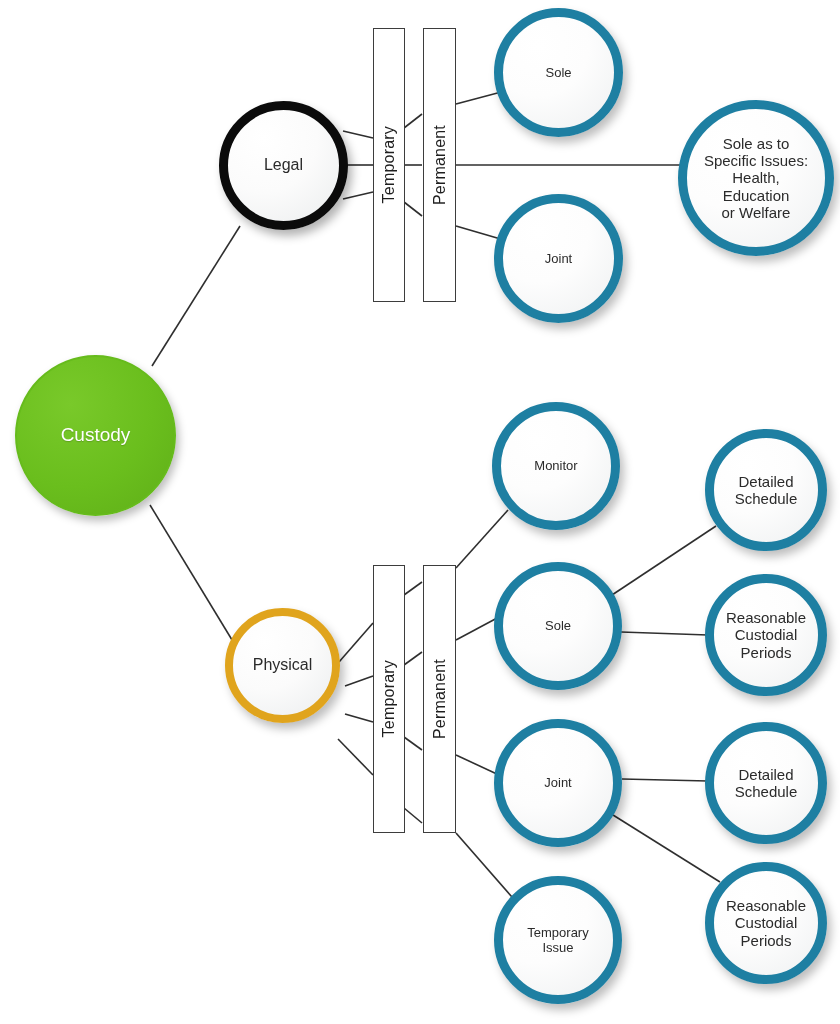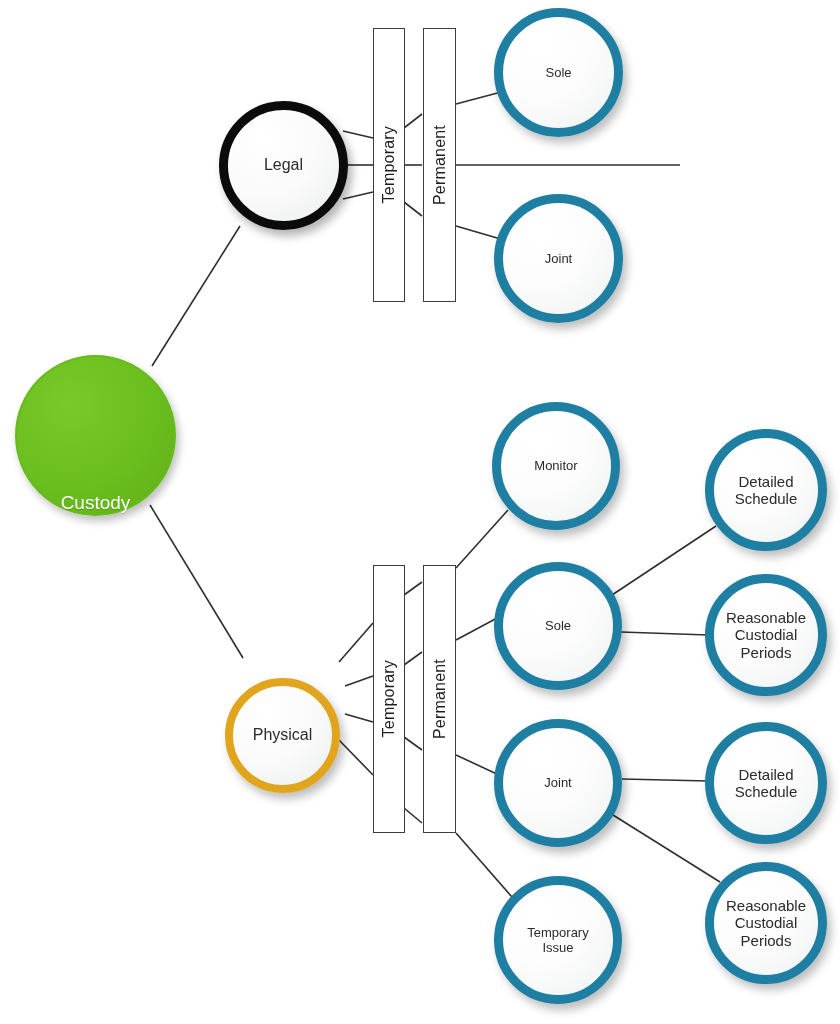--- a/index.html
+++ b/index.html
@@ -41,21 +41,20 @@
     white-space: pre-line;
     padding: 0 6px;
   }
   .node.root {
     background: radial-gradient(circle at 34% 30%, #79c92a 0%, #6abe1d 55%, #5fae18 100%);
     border: 2px solid #66bb1c;
     color: #ffffff;
     font-size: 19px;
     text-shadow: 0 1px 1px rgba(0,0,0,0.18);
     box-shadow: 3px 5px 9px rgba(0,0,0,0.26);
-    align-items: flex-end;
   }
   .node.blue {
     background: radial-gradient(circle at 32% 26%, #ffffff 0%, #fdfdfd 45%, #eef0f1 100%);
     border: 9px solid #1e7fa2;
     box-shadow: 4px 6px 10px rgba(0,0,0,0.26);
     font-size: 13px;
   }
   .node.black {
     background: radial-gradient(circle at 32% 26%, #ffffff 0%, #fbfbfb 48%, #ebedee 100%);
     border: 9px solid #0b0b0b;
@@ -146,26 +145,33 @@
     <span class="bar-label">Temporary</span>
   </div>
   <div class="bar" style="left:423px; top:28px; width:33px; height:274px;">
     <span class="bar-label">Permanent</span>
   </div>
 
   <div class="node blue" style="left:494px; top:8px; width:129px; height:129px;">
     <span class="node-label">Sole</span>
   </div>
 
+  <div class="node blue" style="left:678px; top:100px; width:156px; height:156px; font-size:15px;">
+    <span class="node-label">Sole as to
+Specific Issues:
+Health,
+Education
+or Welfare</span>
+  </div>
 
   <div class="node blue" style="left:494px; top:194px; width:129px; height:129px;">
     <span class="node-label">Joint</span>
   </div>
 
-  <div class="node gold" style="left:225px; top:678px; width:115px; height:115px;">
+  <div class="node gold" style="left:225px; top:608px; width:115px; height:115px;">
     <span class="node-label">Physical</span>
   </div>
 
   <div class="bar" style="left:373px; top:565px; width:32px; height:268px;">
     <span class="bar-label">Temporary</span>
   </div>
   <div class="bar" style="left:423px; top:565px; width:33px; height:268px;">
     <span class="bar-label">Permanent</span>
   </div>
 

